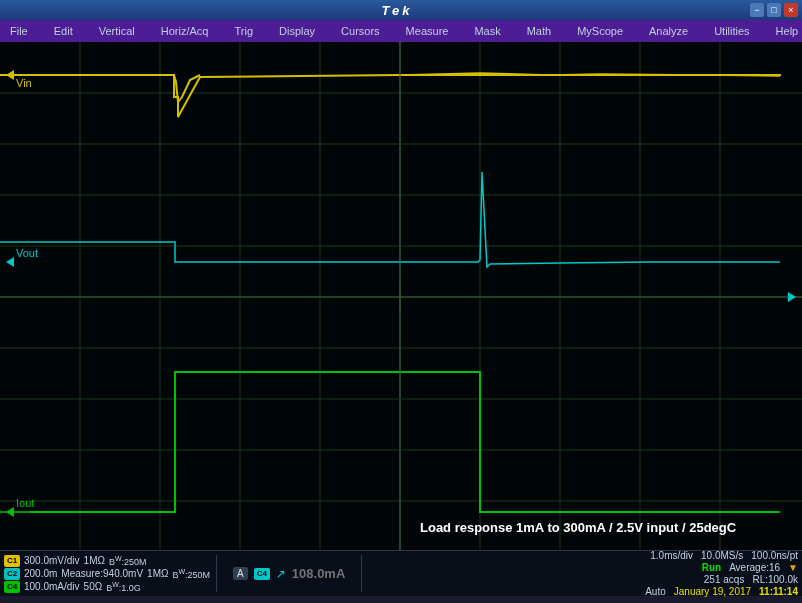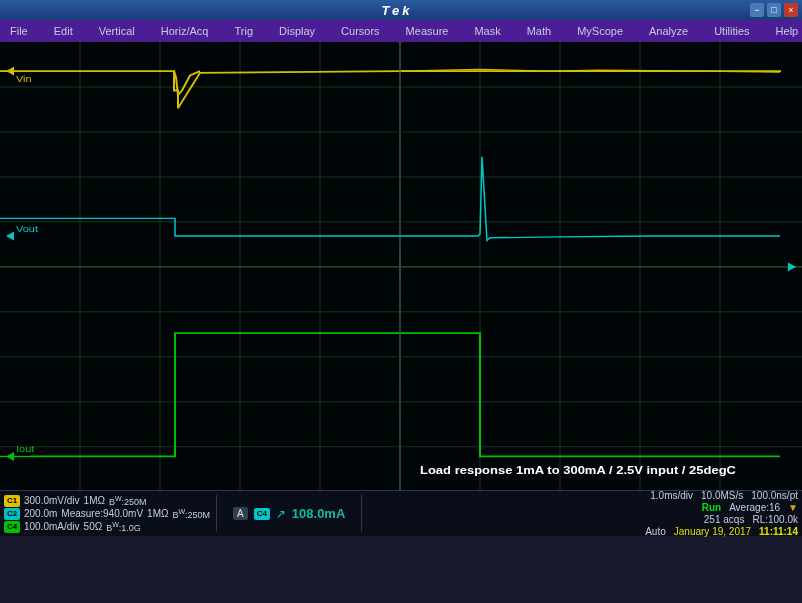--- a/index.html
+++ b/index.html
@@ -62,21 +62,21 @@
       color: white;
       font-size: 13px;
       font-weight: bold;
       font-style: italic;
       padding-right: 8px;
     }
 
     
     #scope-area {
       width: 100%;
-      height: 448px;
+      height: 508px;
       background: #000010;
       position: relative;
     }
 
     
     #grid {
       position: absolute;
       top: 0; left: 0;
       width: 100%;
       height: 100%;
@@ -141,21 +141,21 @@
 
     .meas-badge {
       background: #304050;
       border-radius: 2px;
       padding: 1px 4px;
       font-size: 10px;
       color: #e0e0e0;
     }
 
     .meas-value {
-      color: #14b8a6;
+      color: #737373;
       font-size: 13px;
       font-weight: bold;
     }
 
     .time-section {
       margin-left: auto;
       display: flex;
       flex-direction: column;
       justify-content: center;
       align-items: flex-end;

